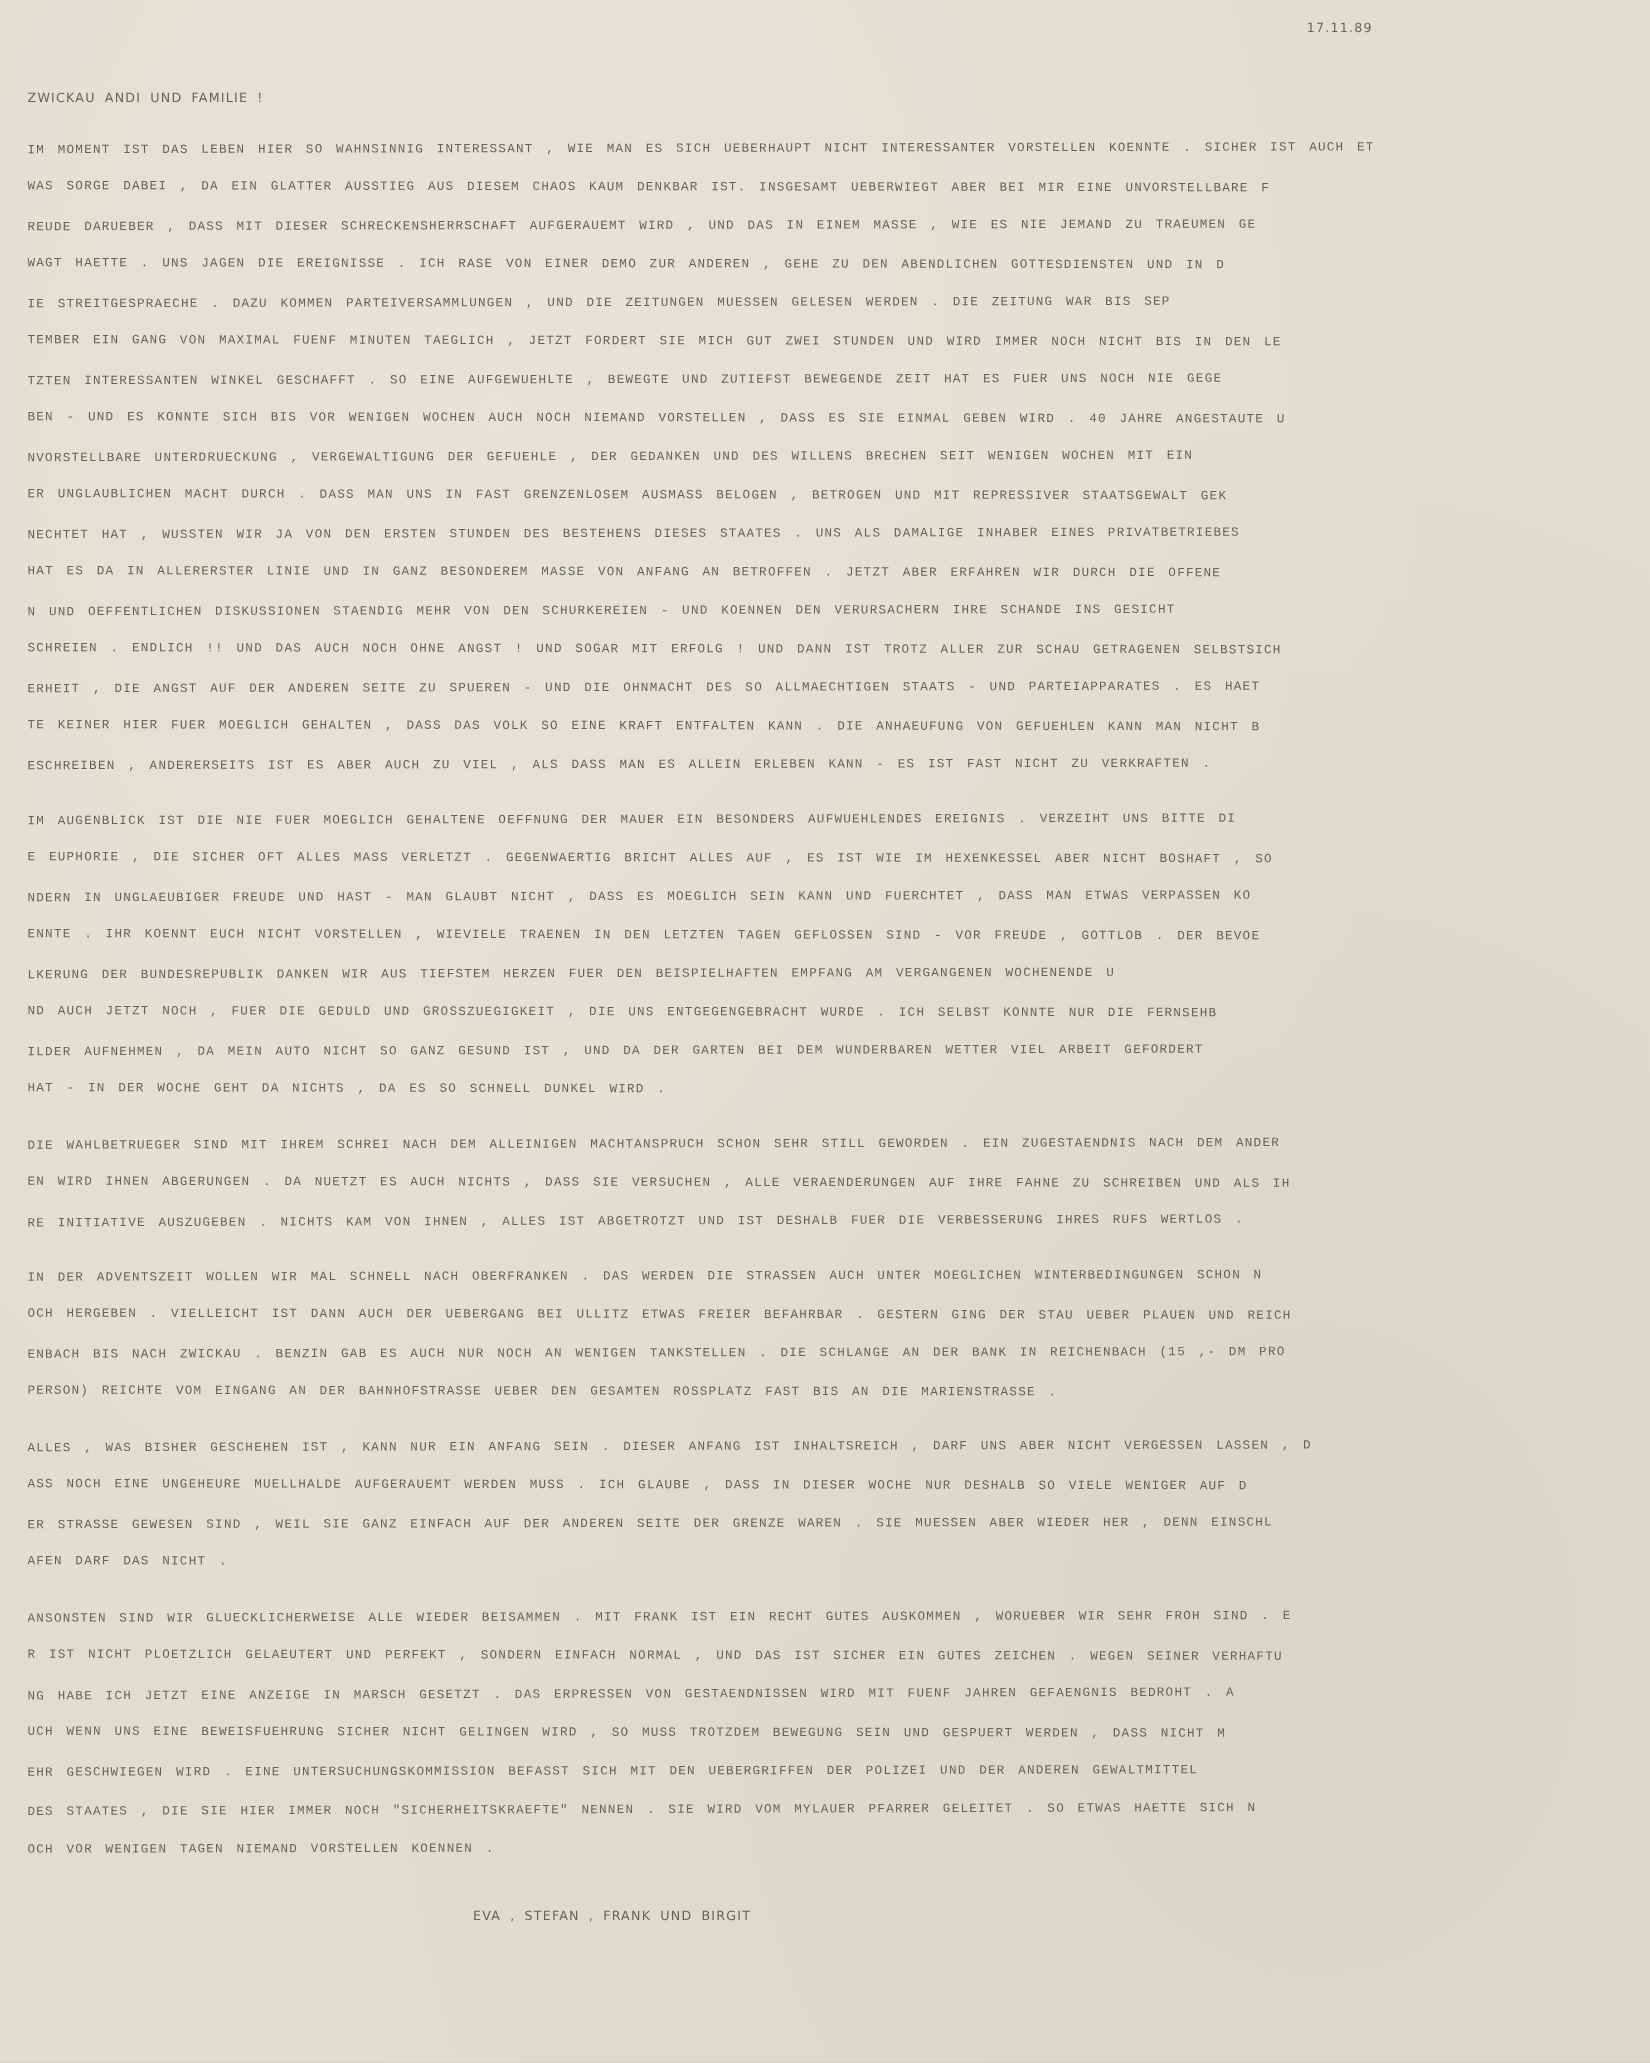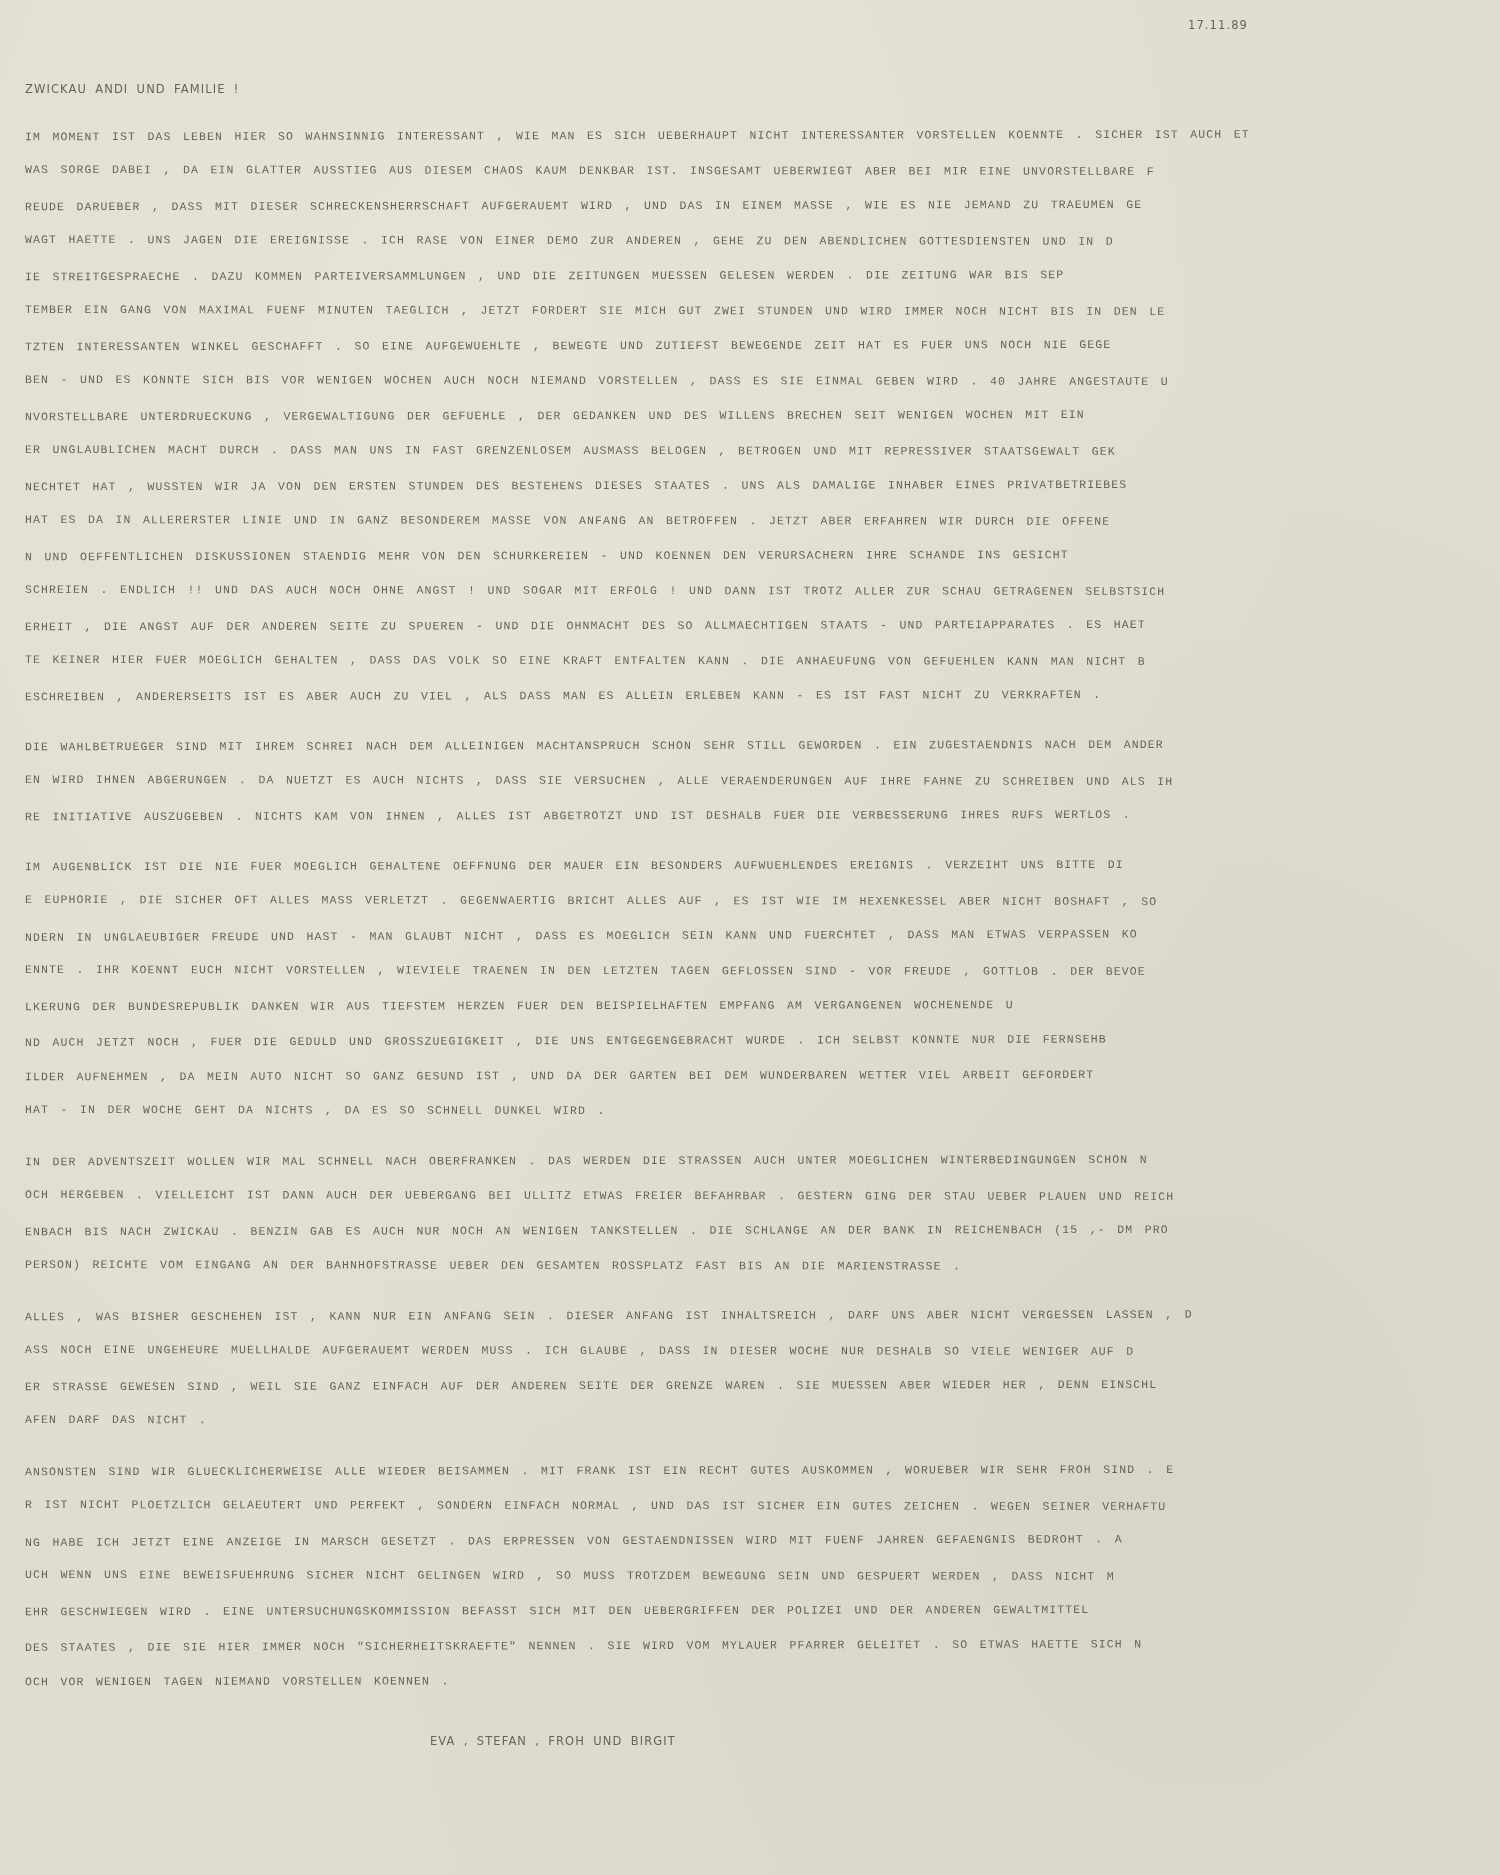--- a/index.html
+++ b/index.html
@@ -85,33 +85,33 @@
         <div class="line">ER UNGLAUBLICHEN MACHT DURCH . DASS MAN UNS IN FAST GRENZENLOSEM AUSMASS BELOGEN , BETROGEN UND MIT REPRESSIVER STAATSGEWALT GEK</div>
         <div class="line">NECHTET HAT , WUSSTEN WIR JA VON DEN ERSTEN STUNDEN DES BESTEHENS DIESES STAATES . UNS ALS DAMALIGE INHABER EINES PRIVATBETRIEBES</div>
         <div class="line">HAT ES DA IN ALLERERSTER LINIE UND IN GANZ BESONDEREM MASSE VON ANFANG AN BETROFFEN . JETZT ABER ERFAHREN WIR DURCH DIE OFFENE</div>
         <div class="line">N UND OEFFENTLICHEN DISKUSSIONEN STAENDIG MEHR VON DEN SCHURKEREIEN - UND KOENNEN DEN VERURSACHERN IHRE SCHANDE INS GESICHT</div>
         <div class="line">SCHREIEN . ENDLICH !! UND DAS AUCH NOCH OHNE ANGST ! UND SOGAR MIT ERFOLG ! UND DANN IST TROTZ ALLER ZUR SCHAU GETRAGENEN SELBSTSICH</div>
         <div class="line">ERHEIT , DIE ANGST AUF DER ANDEREN SEITE ZU SPUEREN - UND DIE OHNMACHT DES SO ALLMAECHTIGEN STAATS - UND PARTEIAPPARATES . ES HAET</div>
         <div class="line">TE KEINER HIER FUER MOEGLICH GEHALTEN , DASS DAS VOLK SO EINE KRAFT ENTFALTEN KANN . DIE ANHAEUFUNG VON GEFUEHLEN KANN MAN NICHT B</div>
         <div class="line">ESCHREIBEN , ANDERERSEITS IST ES ABER AUCH ZU VIEL , ALS DASS MAN ES ALLEIN ERLEBEN KANN - ES IST FAST NICHT ZU VERKRAFTEN .</div>
       </div>
       <div class="paragraph">
-        <div class="line">DIE WAHLBETRUEGER SIND MIT IHREM SCHREI NACH DEM ALLEINIGEN MACHTANSPRUCH SCHON SEHR STILL GEWORDEN . EIN ZUGESTAENDNIS NACH DEM ANDER</div>
-        <div class="line">EN WIRD IHNEN ABGERUNGEN . DA NUETZT ES AUCH NICHTS , DASS SIE VERSUCHEN , ALLE VERAENDERUNGEN AUF IHRE FAHNE ZU SCHREIBEN UND ALS IH</div>
-        <div class="line">RE INITIATIVE AUSZUGEBEN . NICHTS KAM VON IHNEN , ALLES IST ABGETROTZT UND IST DESHALB FUER DIE VERBESSERUNG IHRES RUFS WERTLOS .</div>
-      </div>
-      <div class="paragraph">
         <div class="line">IM AUGENBLICK IST DIE NIE FUER MOEGLICH GEHALTENE OEFFNUNG DER MAUER EIN BESONDERS AUFWUEHLENDES EREIGNIS . VERZEIHT UNS BITTE DI</div>
         <div class="line">E EUPHORIE , DIE SICHER OFT ALLES MASS VERLETZT . GEGENWAERTIG BRICHT ALLES AUF , ES IST WIE IM HEXENKESSEL ABER NICHT BOSHAFT , SO</div>
         <div class="line">NDERN IN UNGLAEUBIGER FREUDE UND HAST - MAN GLAUBT NICHT , DASS ES MOEGLICH SEIN KANN UND FUERCHTET , DASS MAN ETWAS VERPASSEN KO</div>
         <div class="line">ENNTE . IHR KOENNT EUCH NICHT VORSTELLEN , WIEVIELE TRAENEN IN DEN LETZTEN TAGEN GEFLOSSEN SIND - VOR FREUDE , GOTTLOB . DER BEVOE</div>
         <div class="line">LKERUNG DER BUNDESREPUBLIK DANKEN WIR AUS TIEFSTEM HERZEN FUER DEN BEISPIELHAFTEN EMPFANG AM VERGANGENEN WOCHENENDE U</div>
         <div class="line">ND AUCH JETZT NOCH , FUER DIE GEDULD UND GROSSZUEGIGKEIT , DIE UNS ENTGEGENGEBRACHT WURDE . ICH SELBST KONNTE NUR DIE FERNSEHB</div>
         <div class="line">ILDER AUFNEHMEN , DA MEIN AUTO NICHT SO GANZ GESUND IST , UND DA DER GARTEN BEI DEM WUNDERBAREN WETTER VIEL ARBEIT GEFORDERT</div>
         <div class="line">HAT - IN DER WOCHE GEHT DA NICHTS , DA ES SO SCHNELL DUNKEL WIRD .</div>
+      </div>
+      <div class="paragraph">
+        <div class="line">DIE WAHLBETRUEGER SIND MIT IHREM SCHREI NACH DEM ALLEINIGEN MACHTANSPRUCH SCHON SEHR STILL GEWORDEN . EIN ZUGESTAENDNIS NACH DEM ANDER</div>
+        <div class="line">EN WIRD IHNEN ABGERUNGEN . DA NUETZT ES AUCH NICHTS , DASS SIE VERSUCHEN , ALLE VERAENDERUNGEN AUF IHRE FAHNE ZU SCHREIBEN UND ALS IH</div>
+        <div class="line">RE INITIATIVE AUSZUGEBEN . NICHTS KAM VON IHNEN , ALLES IST ABGETROTZT UND IST DESHALB FUER DIE VERBESSERUNG IHRES RUFS WERTLOS .</div>
       </div>
       <div class="paragraph">
         <div class="line">IN DER ADVENTSZEIT WOLLEN WIR MAL SCHNELL NACH OBERFRANKEN . DAS WERDEN DIE STRASSEN AUCH UNTER MOEGLICHEN WINTERBEDINGUNGEN SCHON N</div>
         <div class="line">OCH HERGEBEN . VIELLEICHT IST DANN AUCH DER UEBERGANG BEI ULLITZ ETWAS FREIER BEFAHRBAR . GESTERN GING DER STAU UEBER PLAUEN UND REICH</div>
         <div class="line">ENBACH BIS NACH ZWICKAU . BENZIN GAB ES AUCH NUR NOCH AN WENIGEN TANKSTELLEN . DIE SCHLANGE AN DER BANK IN REICHENBACH (15 ,- DM PRO</div>
         <div class="line">PERSON) REICHTE VOM EINGANG AN DER BAHNHOFSTRASSE UEBER DEN GESAMTEN ROSSPLATZ FAST BIS AN DIE MARIENSTRASSE .</div>
       </div>
       <div class="paragraph">
         <div class="line">ALLES , WAS BISHER GESCHEHEN IST , KANN NUR EIN ANFANG SEIN . DIESER ANFANG IST INHALTSREICH , DARF UNS ABER NICHT VERGESSEN LASSEN , D</div>
         <div class="line">ASS NOCH EINE UNGEHEURE MUELLHALDE AUFGERAUEMT WERDEN MUSS . ICH GLAUBE , DASS IN DIESER WOCHE NUR DESHALB SO VIELE WENIGER AUF D</div>
@@ -122,14 +122,14 @@
         <div class="line">ANSONSTEN SIND WIR GLUECKLICHERWEISE ALLE WIEDER BEISAMMEN . MIT FRANK IST EIN RECHT GUTES AUSKOMMEN , WORUEBER WIR SEHR FROH SIND . E</div>
         <div class="line">R IST NICHT PLOETZLICH GELAEUTERT UND PERFEKT , SONDERN EINFACH NORMAL , UND DAS IST SICHER EIN GUTES ZEICHEN . WEGEN SEINER VERHAFTU</div>
         <div class="line">NG HABE ICH JETZT EINE ANZEIGE IN MARSCH GESETZT . DAS ERPRESSEN VON GESTAENDNISSEN WIRD MIT FUENF JAHREN GEFAENGNIS BEDROHT . A</div>
         <div class="line">UCH WENN UNS EINE BEWEISFUEHRUNG SICHER NICHT GELINGEN WIRD , SO MUSS TROTZDEM BEWEGUNG SEIN UND GESPUERT WERDEN , DASS NICHT M</div>
         <div class="line">EHR GESCHWIEGEN WIRD . EINE UNTERSUCHUNGSKOMMISSION BEFASST SICH MIT DEN UEBERGRIFFEN DER POLIZEI UND DER ANDEREN GEWALTMITTEL</div>
         <div class="line">DES STAATES , DIE SIE HIER IMMER NOCH "SICHERHEITSKRAEFTE" NENNEN . SIE WIRD VOM MYLAUER PFARRER GELEITET . SO ETWAS HAETTE SICH N</div>
         <div class="line">OCH VOR WENIGEN TAGEN NIEMAND VORSTELLEN KOENNEN .</div>
       </div>
     </div>
 
-  <div class="hand signature">EVA , STEFAN , FROH UND BIRGIT</div>
+  <div class="hand signature">EVA , STEFAN , FRANK UND BIRGIT</div>
 </div>
 
 </body></html>

